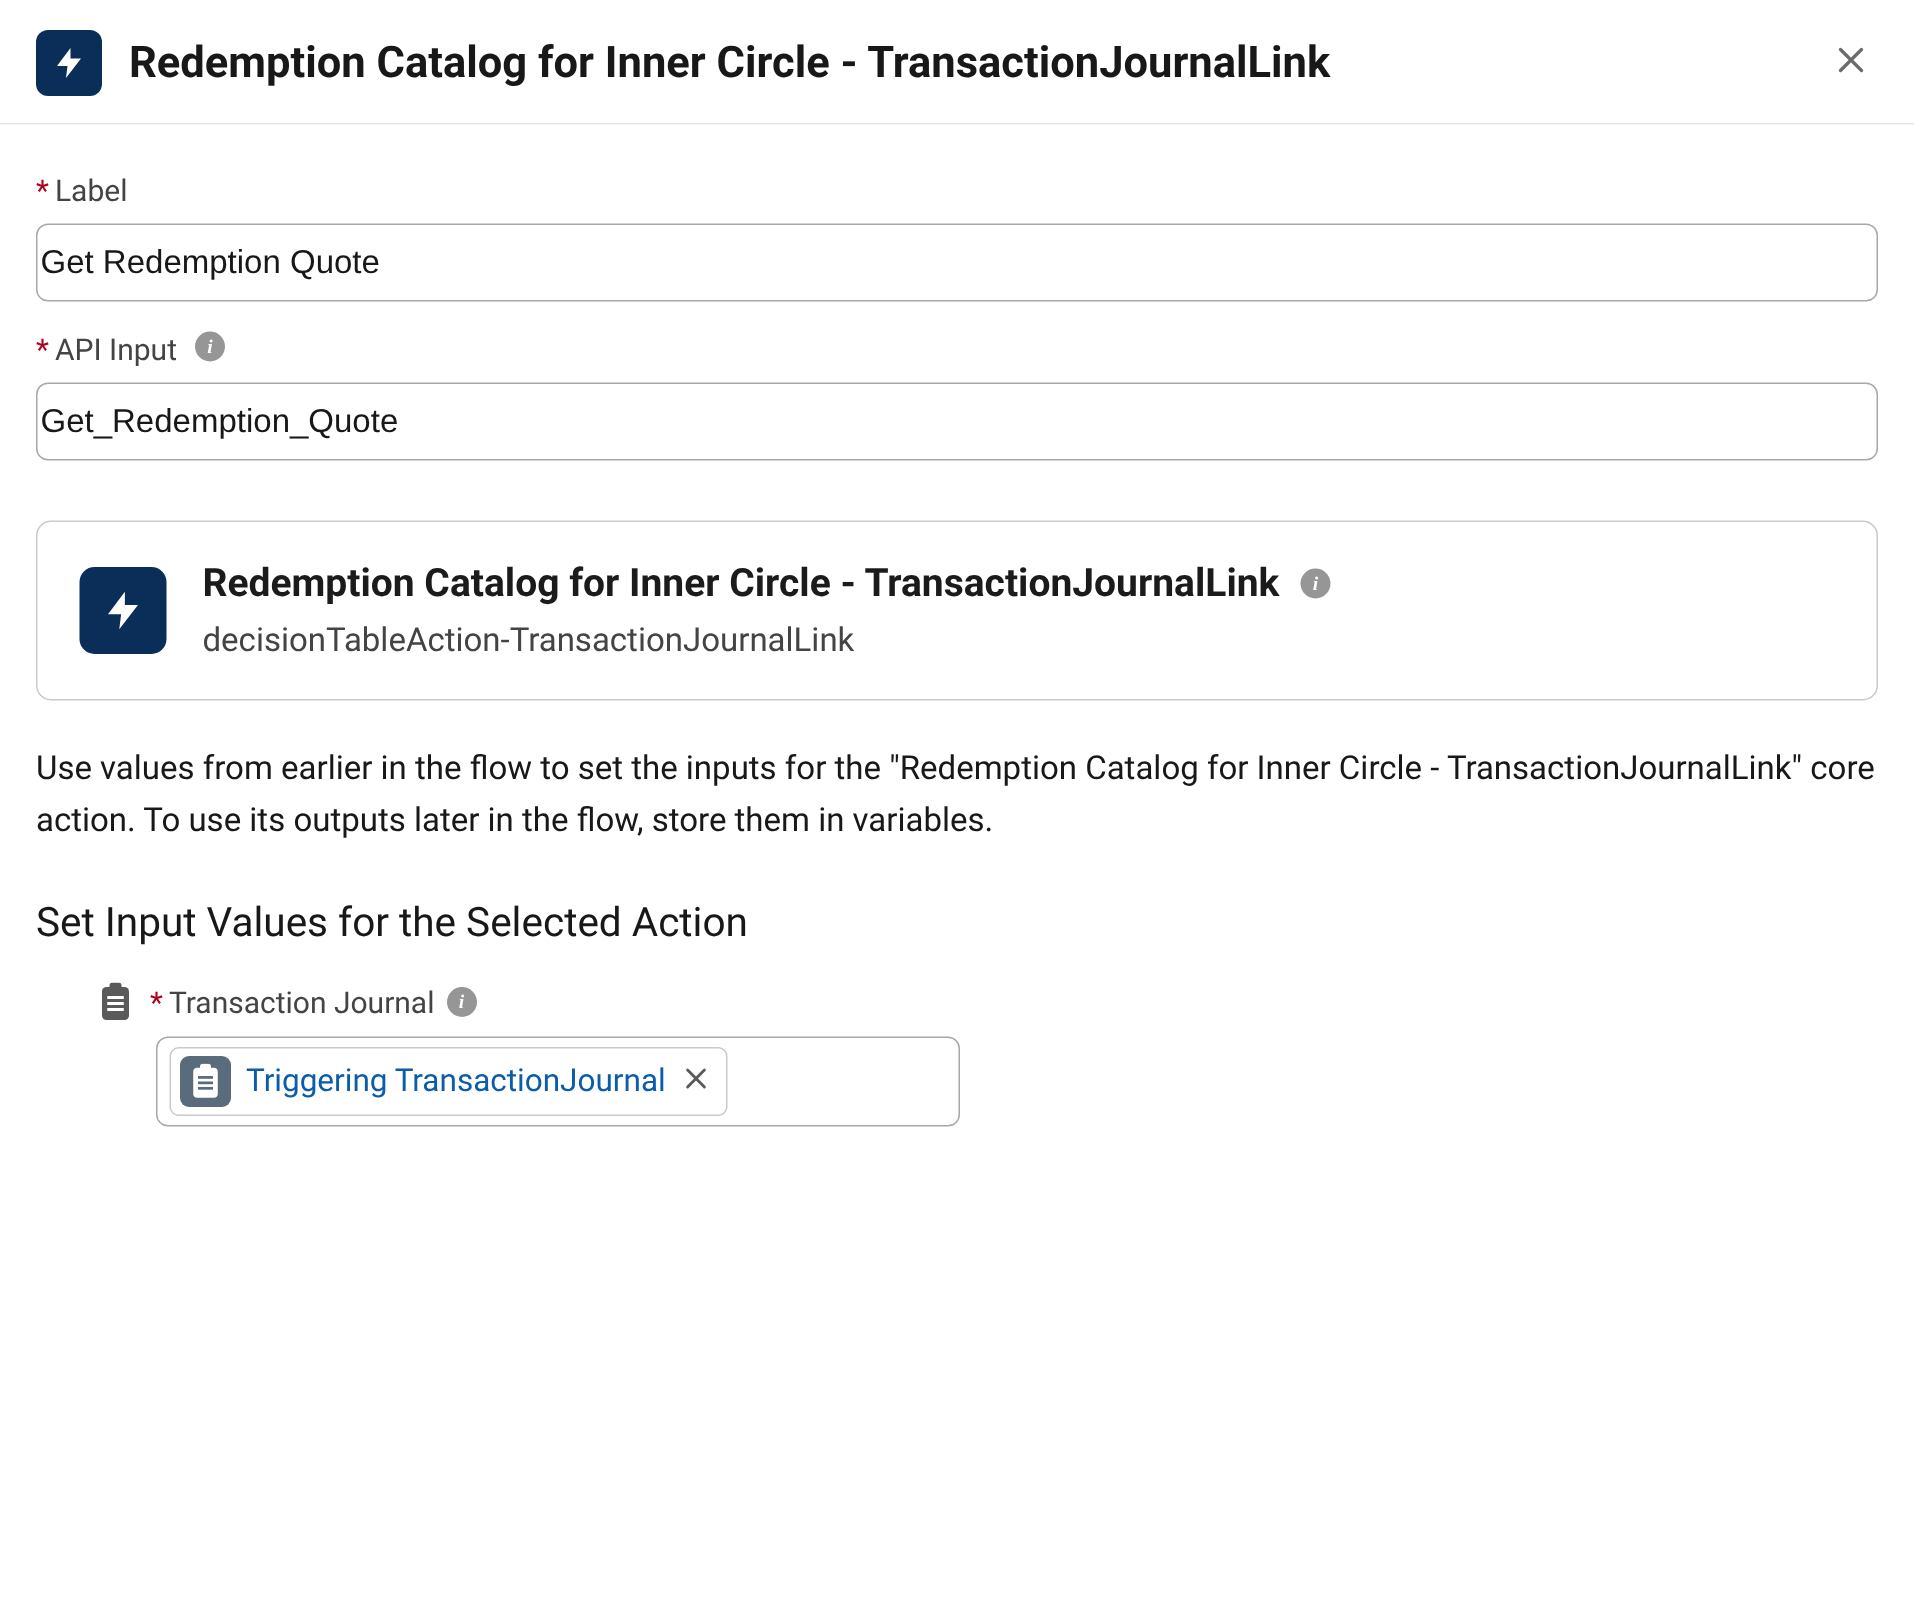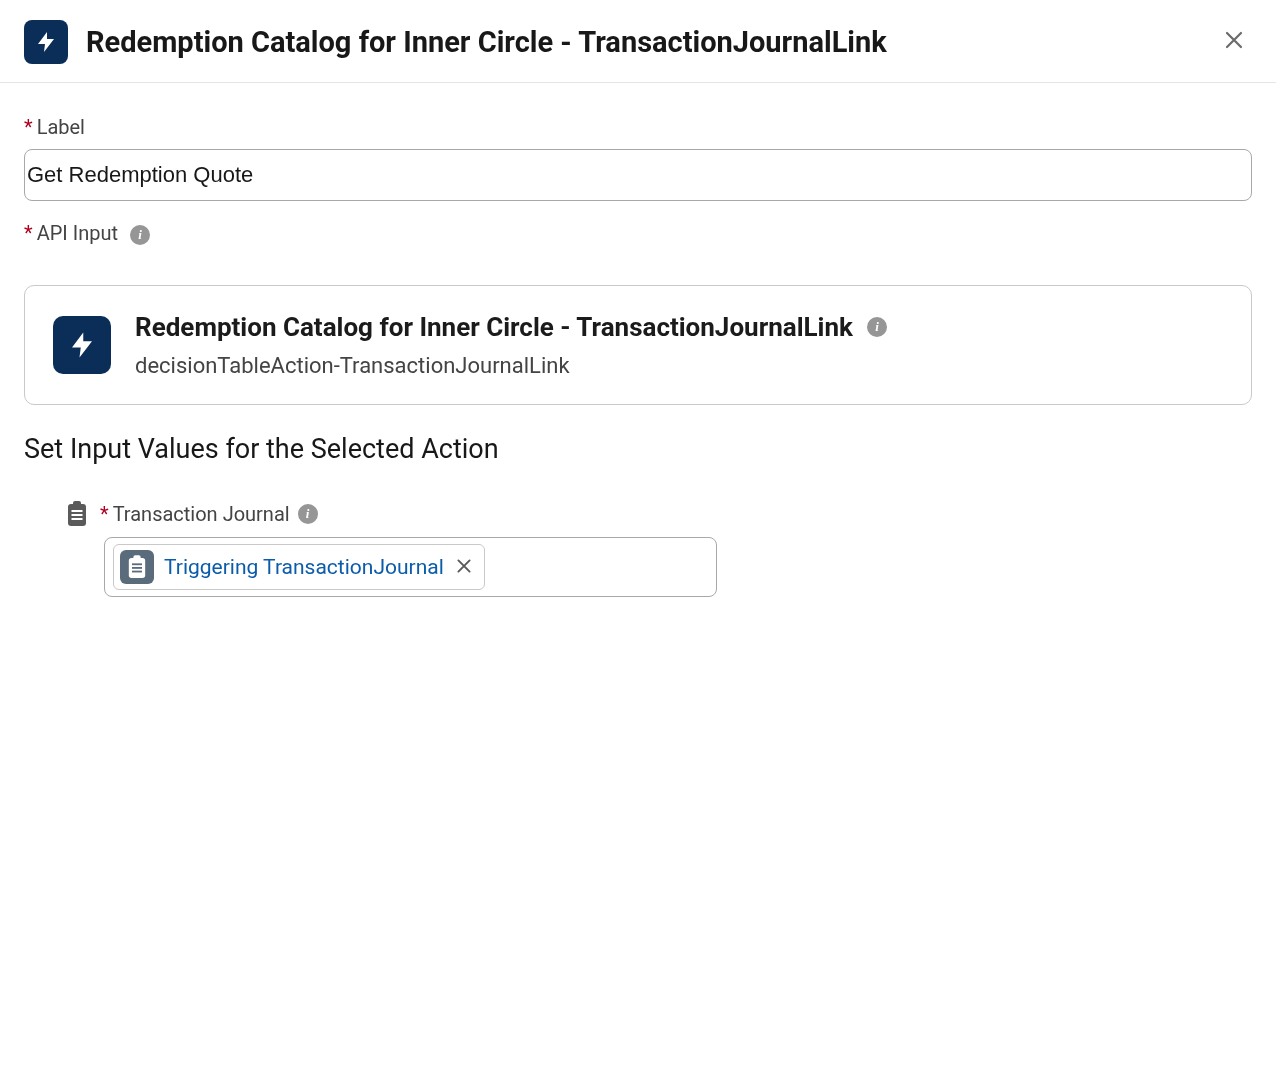--- a/index.html
+++ b/index.html
@@ -58,21 +58,21 @@
       padding: 32px 24px 24px 24px;
     }
     .field-group {
       margin-bottom: 20px;
     }
     .field-label {
       font-size: 20px;
       color: #444;
       margin-bottom: 10px;
       display: flex;
-      align-items: flex-end;
+      align-items: flex-start;
       gap: 12px;
     }
     .required-star {
       color: #b00020;
       margin-right: 4px;
     }
     .info-icon {
       width: 20px;
       height: 20px;
       border-radius: 50%;
@@ -149,21 +149,21 @@
     .helper-text {
       font-size: 22px;
       color: #181818;
       line-height: 1.6;
       margin-bottom: 34px;
     }
     .section-heading {
       font-size: 27px;
       font-weight: 400;
       color: #181818;
-      margin-bottom: 36px;
+      margin-bottom: 24px;
     }
     .input-row {
       display: flex;
       align-items: center;
       gap: 10px;
       margin-left: 40px;
     }
     .clipboard-icon-box {
       width: 26px;
       height: 26px;
@@ -180,21 +180,21 @@
       gap: 8px;
     }
     .pill-field-container {
       margin-left: 80px;
       margin-top: 10px;
     }
     .pill-field {
       border: 1px solid #a8a8a8;
       border-radius: 8px;
       padding: 6px 8px;
-      width: 613px;
+      width: 536px;
       display: flex;
       align-items: center;
       background: #fff;
     }
     .pill {
       display: inline-flex;
       align-items: center;
       border: 1px solid #c9c9c9;
       border-radius: 6px;
       padding: 5px 10px 5px 6px;
@@ -248,38 +248,40 @@
       <span><span class="required-star">*</span><span>Label</span></span>
     </div>
     <input type="text" class="text-input" value="Get Redemption Quote" style="">
   </div>
 
   <div class="field-group">
     <div class="field-label">
       <span><span class="required-star">*</span><span>API Input</span></span>
       <span class="info-icon">i</span>
     </div>
+    <input type="text" class="text-input" value="Get_Redemption_Quote" style="">
   </div>
 
 
   <div class="action-card">
     <div class="action-card-icon">
       <svg width="30" height="30" viewBox="0 0 24 24" fill="none">
         <path d="M13 2 L4 14 L11 14 L10 22 L20 9 L13 9 Z" fill="#ffffff"></path>
       </svg>
     </div>
     <div class="action-card-text">
       <div class="action-card-title">
         <span>Redemption Catalog for Inner Circle - TransactionJournalLink</span>
         <span class="info-icon">i</span>
       </div>
       <div class="action-card-subtitle">decisionTableAction-TransactionJournalLink</div>
     </div>
   </div>
 
+  <div class="helper-text">Use values from earlier in the flow to set the inputs for the "Redemption Catalog for Inner Circle - TransactionJournalLink" core action. To use its outputs later in the flow, store them in variables.</div>
 
   <h2 class="section-heading">Set Input Values for the Selected Action</h2>
 
   <div class="input-row">
     <div class="clipboard-icon-box">
       <svg width="22" height="26" viewBox="0 0 22 26">
         <rect x="2" y="3" width="18" height="22" rx="3" fill="#5a5a5a"></rect>
         <rect x="7" y="0" width="8" height="5" rx="2" fill="#5a5a5a"></rect>
         <rect x="5.5" y="9" width="11" height="2" fill="#fff"></rect>
         <rect x="5.5" y="13" width="11" height="2" fill="#fff"></rect>

